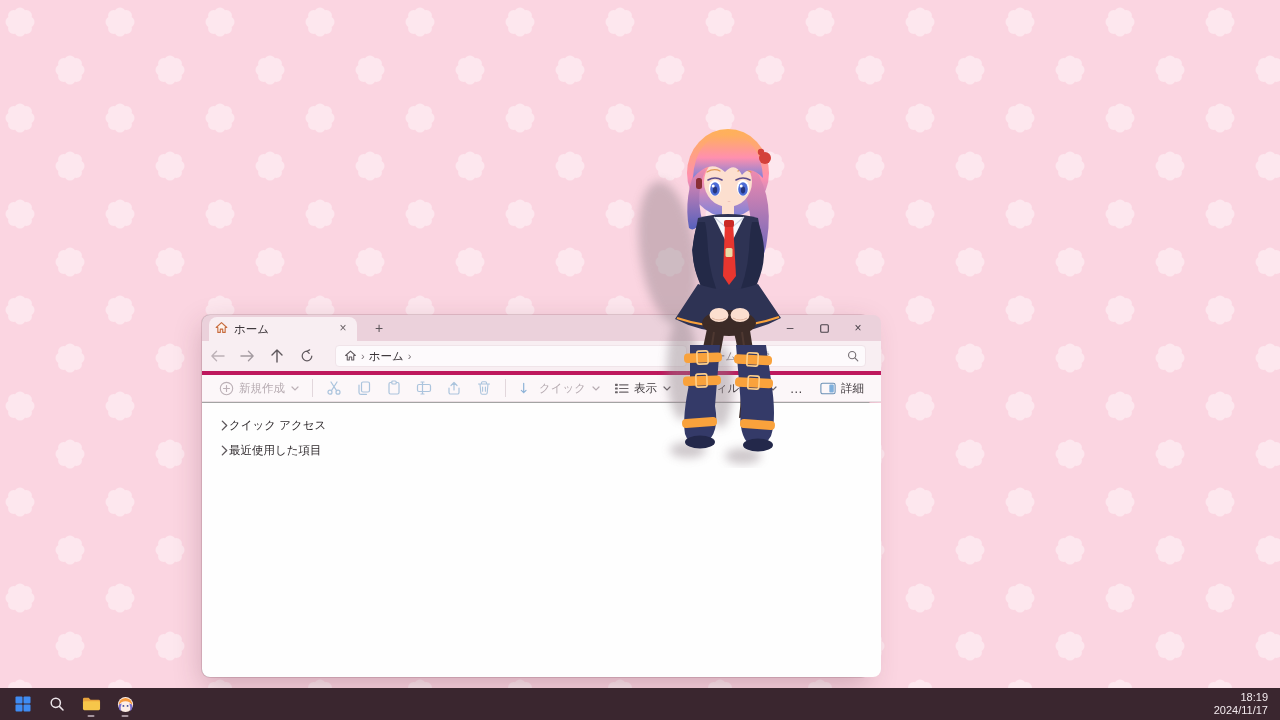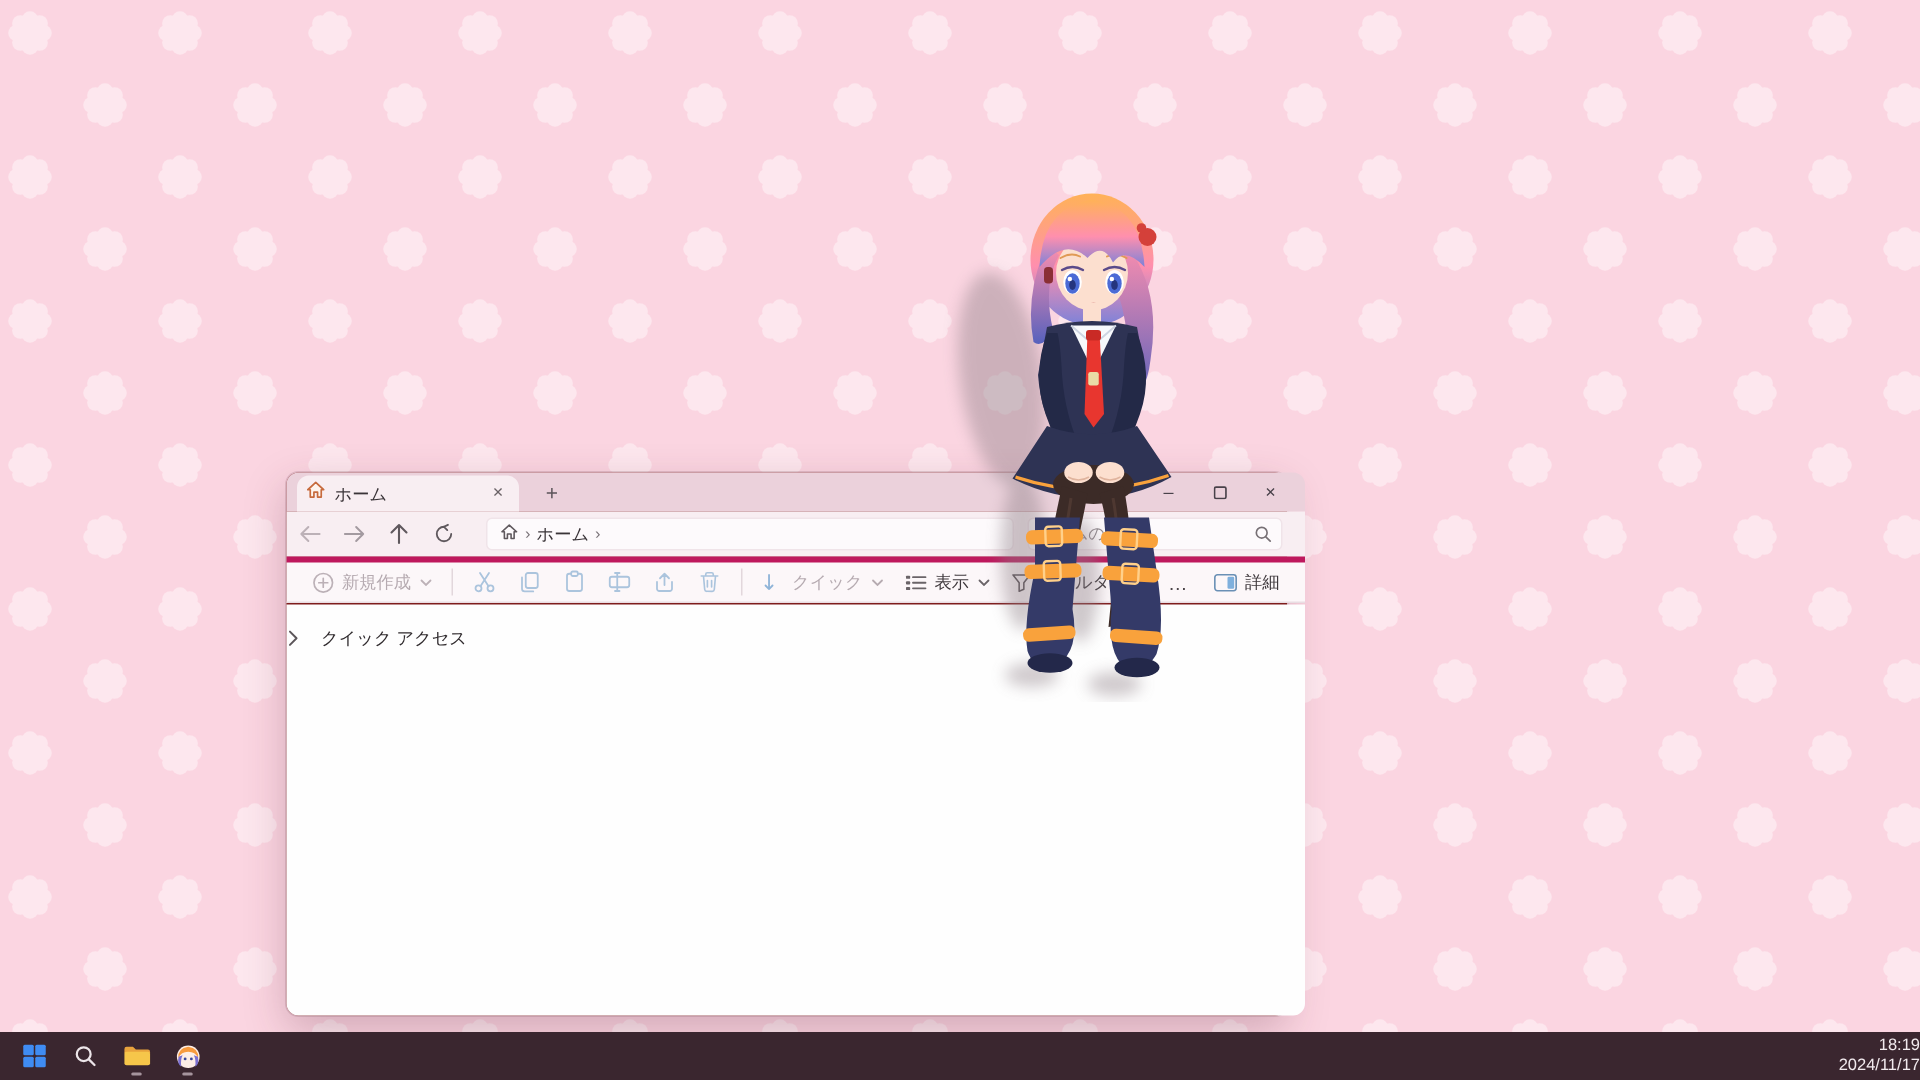--- a/index.html
+++ b/index.html
@@ -4,22 +4,22 @@
 <style>
   * { margin:0; padding:0; box-sizing:border-box; }
   html,body { width:1280px; height:720px; overflow:hidden; font-family:"Liberation Sans","DejaVu Sans",sans-serif; }
   #screen { position:relative; width:1280px; height:720px; background:#fbd5e1; }
 
   
   #wallpaper { position:absolute; left:0; top:0; width:1280px; height:688px; }
 
   
   #explorer {
-    position:absolute; left:191px; top:315px; width:667px; height:362px;
-    background:#7f1d1d; border-radius:8px; box-shadow:0 10px 28px rgba(90,40,60,.25), 0 0 0 1px rgba(150,110,125,.25);
+    position:absolute; left:202px; top:315px; width:667px; height:362px;
+    background:#a3a3a3; border-radius:8px; box-shadow:0 10px 28px rgba(90,40,60,.25), 0 0 0 1px rgba(150,110,125,.25);
   }
   .titlebar { position:absolute; left:0; top:0; width:679px; height:26px; background:#ebd1db; border-radius:8px 8px 0 0; }
   .tab {
     position:absolute; left:7px; top:2px; width:148px; height:24px; background:#f8eef2;
     border-radius:8px 8px 0 0; display:flex; align-items:center; padding:0 6px; gap:6px;
   }
   .tab-label { font-size:11.5px; color:#3a3438; flex:1; }
   .tab-close { font-size:12px; color:#6a6266; width:16px; height:16px; line-height:15px; text-align:center; border-radius:4px; }
   .newtab { position:absolute; left:166px; top:4px; width:22px; height:20px; text-align:center; line-height:19px; font-size:14px; color:#5c555a; }
   .win-controls { position:absolute; right:6px; top:0; height:26px; display:flex; }
@@ -46,35 +46,35 @@
   .toolbar { position:absolute; left:0; top:56px; width:679px; height:31px; background:#fcf7f9; border-top:4px solid #be185d; border-bottom:1px solid #e9dee3; display:flex; align-items:center; padding:0 10px; }
   .tbtn { display:flex; align-items:center; gap:5px; padding:0 7px; height:24px; border-radius:4px; font-size:11.5px; }
   .tbtn.disabled { color:#b6abb1; }
   .tbtn.enabled { color:#3e383c; }
   .tsep { width:1px; height:18px; background:#e2d7dc; margin:0 6px; }
   .chev { margin-left:1px; }
   .more-dots { font-size:13px; color:#4a4448; letter-spacing:1px; padding:0 6px; }
   .tb-right { margin-left:auto; display:flex; align-items:center; }
 
   .content { position:absolute; left:0; top:88px; width:679px; height:274px; background:#fefefe; border-radius:0 0 8px 8px; padding-top:10px; }
-  .group-row { display:flex; align-items:center; height:25px; gap:14px; }
+  .group-row { display:flex; align-items:center; height:25px; padding-left:18px; gap:0; }
   .group-label { font-size:11.5px; color:#2f2a2d; }
 
   
   #mascot { position:absolute; left:598px; top:118px; width:220px; height:350px; z-index:5; }
 
   
   #taskbar {
     position:absolute; left:0; top:688px; width:1280px; height:32px; background:#3a262f;
     display:flex; align-items:center;
   }
   .task-icons { display:flex; align-items:center; gap:8px; padding-left:10px; }
   .task-btn { width:26px; height:28px; display:flex; align-items:center; justify-content:center; position:relative; border-radius:4px; }
   .run-dash { position:absolute; bottom:1px; left:50%; transform:translateX(-50%); width:7px; height:2.5px; border-radius:2px; background:#a5949d; }
-  .clock { margin-left:auto; text-align:right; color:#f2eaee; font-size:11px; line-height:13px; }
+  .clock { margin-left:auto; padding-right:12px; text-align:right; color:#f2eaee; font-size:11px; line-height:13px; }
 </style>
 </head>
 <body>
 
 <div id="screen">
 
   <svg id="wallpaper" xmlns="http://www.w3.org/2000/svg">
     <defs>
       <g id="flower">
         <circle cx="0" cy="-9" r="5.5"></circle>
@@ -252,20 +252,26 @@
       </div>
     </div>
 
     <div class="content">
       <div class="group-row">
         <svg width="9" height="11" viewBox="0 0 7 10">
             <path d="M1.5 1 L5.5 5 L1.5 9" fill="none" stroke="#5c565a" stroke-width="1.2" stroke-linecap="round" stroke-linejoin="round"></path>
           </svg>
         <span class="group-label">クイック アクセス</span>
       </div>
+      <div class="group-row">
+        <svg width="9" height="11" viewBox="0 0 7 10">
+            <path d="M1.5 1 L5.5 5 L1.5 9" fill="none" stroke="#5c565a" stroke-width="1.2" stroke-linecap="round" stroke-linejoin="round"></path>
+          </svg>
+        <span class="group-label">最近使用した項目</span>
+      </div>
     </div>
   </div>
 
   <svg id="mascot" viewBox="0 0 220 350" xmlns="http://www.w3.org/2000/svg">
     <defs>
       <linearGradient id="hairGrad" x1="0" y1="0" x2="0" y2="1">
         <stop offset="0" stop-color="#ffb257"></stop>
         <stop offset="0.55" stop-color="#ff8fae"></stop>
         <stop offset="1" stop-color="#7b82d9"></stop>
       </linearGradient>

